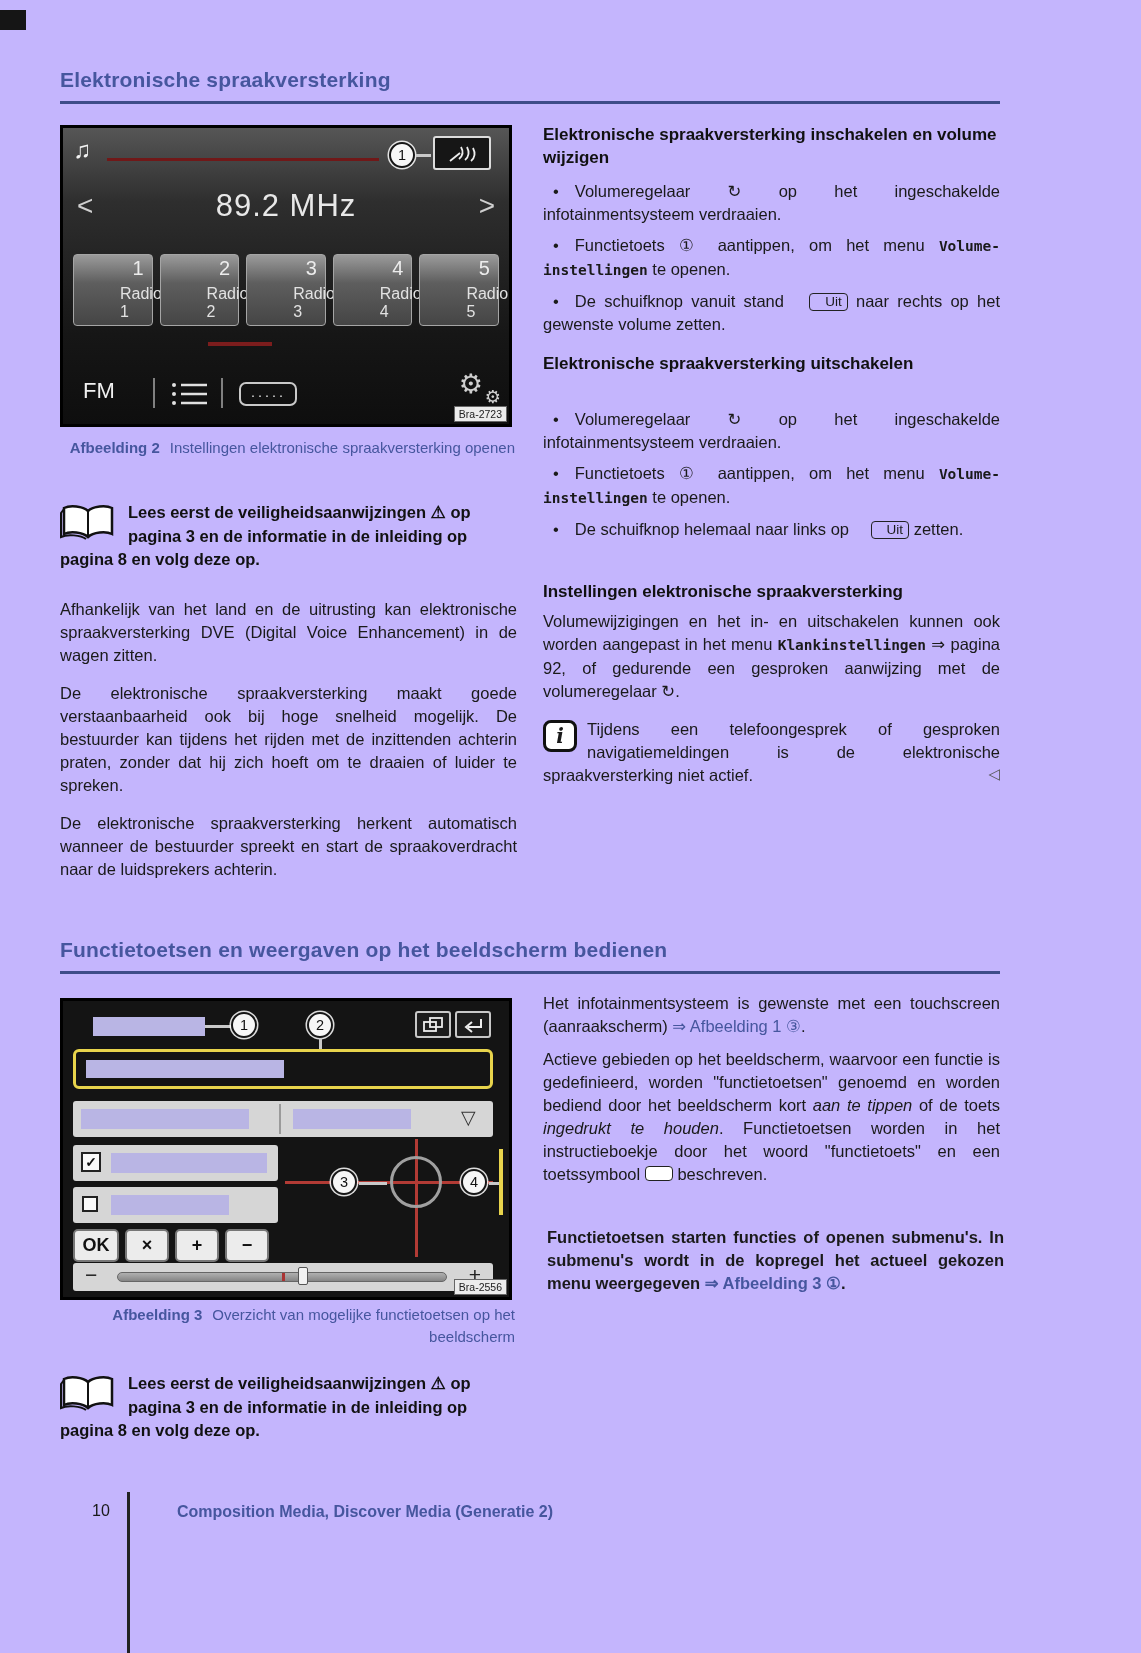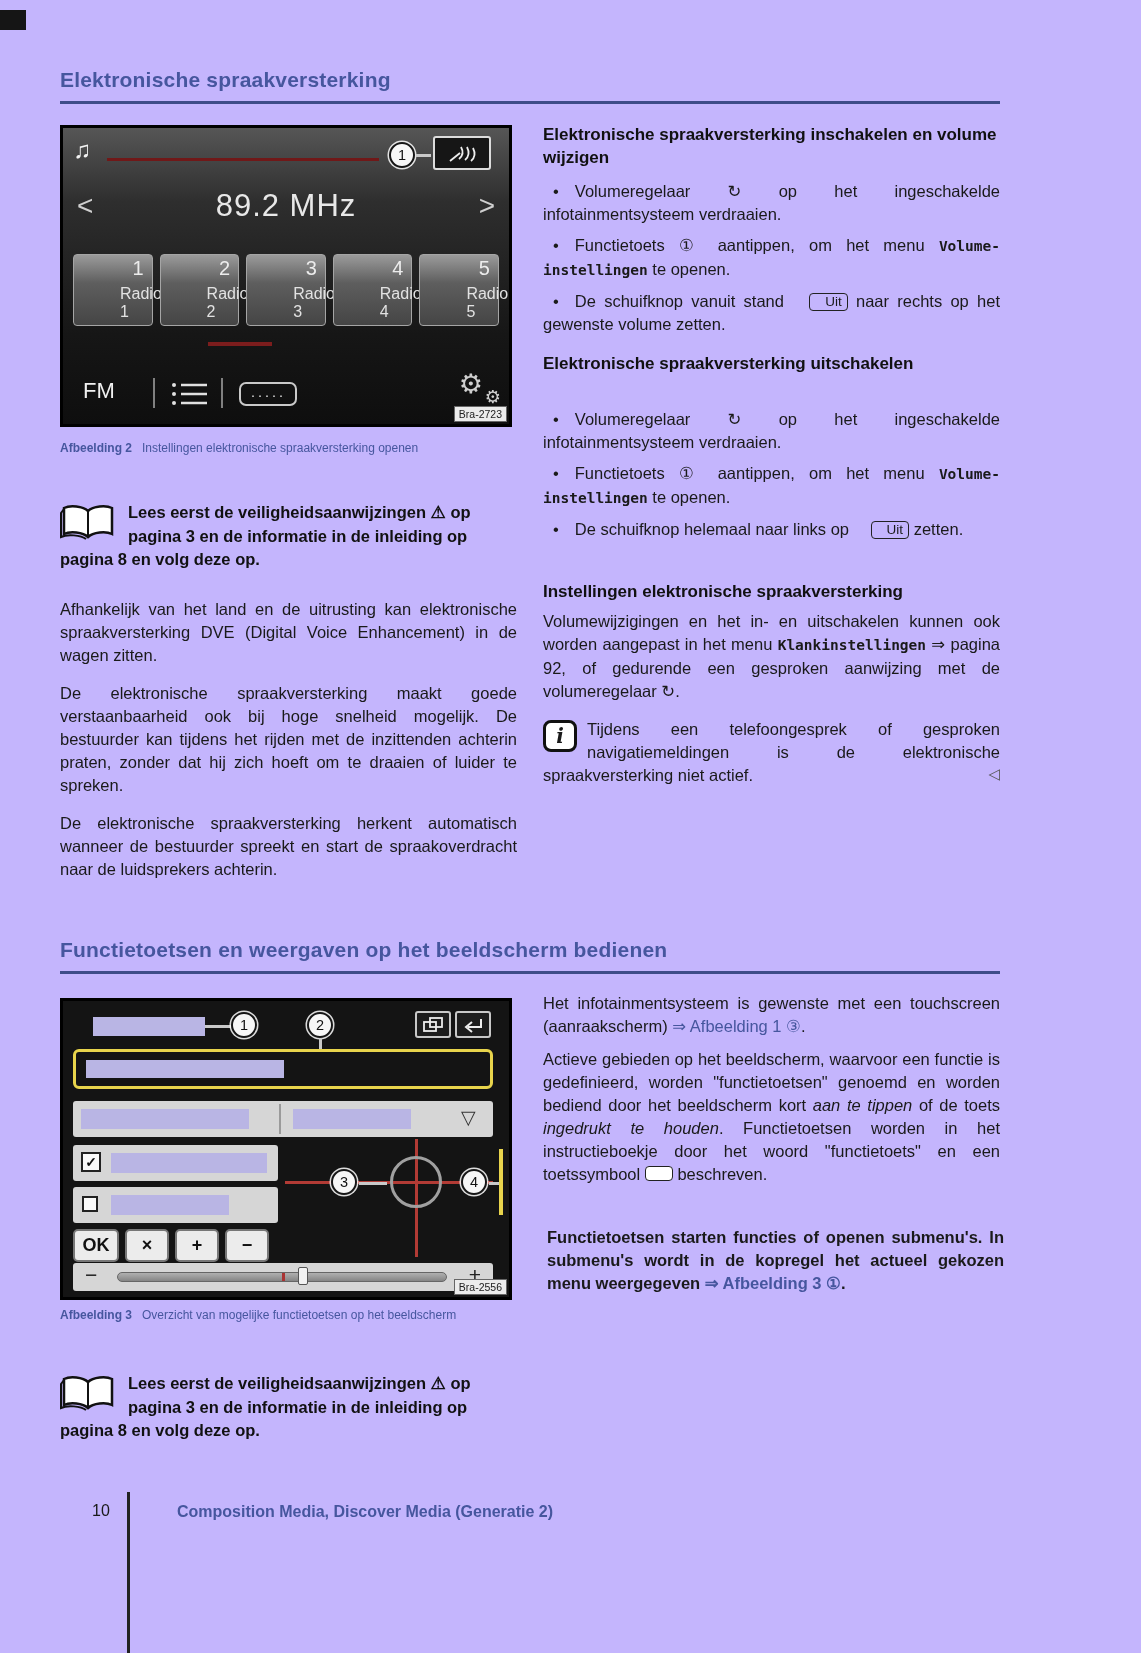--- a/index.html
+++ b/index.html
@@ -10,21 +10,21 @@
   html,body{margin:0;padding:0;background:#e9e9e9;}
   .page{position:relative;width:1141px;height:1653px;background:#c4b5fd;
         font-family:"Liberation Sans",sans-serif;color:var(--text);overflow:hidden;margin:0 auto;}
   .abs{position:absolute;}
   .h1{position:absolute;font-size:21px;font-weight:bold;color:var(--blue);letter-spacing:.2px;}
   .rule{position:absolute;height:2.5px;background:var(--rule);}
   .p{position:absolute;font-size:16.5px;line-height:23px;text-align:justify;}
   .h3{position:absolute;font-size:17px;font-weight:bold;line-height:23px;color:#111;}
   .bullet{position:absolute;font-size:16.5px;line-height:23px;text-align:justify;text-indent:10px;}
   .dot{margin-right:16px;}
-  .caption{position:absolute;font-size:12px;line-height:22px;color:var(--blue);}
+  .caption{position:absolute;font-size:15px;line-height:22px;color:var(--blue);text-align:right;}
   .cap-label{font-weight:bold;margin-right:10px;}
   .safety{position:absolute;font-size:16.5px;font-weight:bold;line-height:23.5px;color:#111;}
   .safety svg{float:left;margin:2px 12px 4px 0;}
   .note{position:absolute;font-size:16.5px;line-height:23px;text-align:justify;}
   .info-icon{float:left;width:34px;height:32px;border:3px solid #111;border-radius:8px;
              display:flex;align-items:center;justify-content:center;
              font-family:"DejaVu Serif",serif;font-style:italic;font-weight:bold;font-size:20px;
              margin:2px 10px 4px 0;box-sizing:border-box;background:#fff;}
   .end-marker{position:absolute;right:0;bottom:2px;color:#555;font-size:15px;}
   .next-marker{position:absolute;right:-2px;bottom:2px;color:var(--blue);font-size:15px;}

